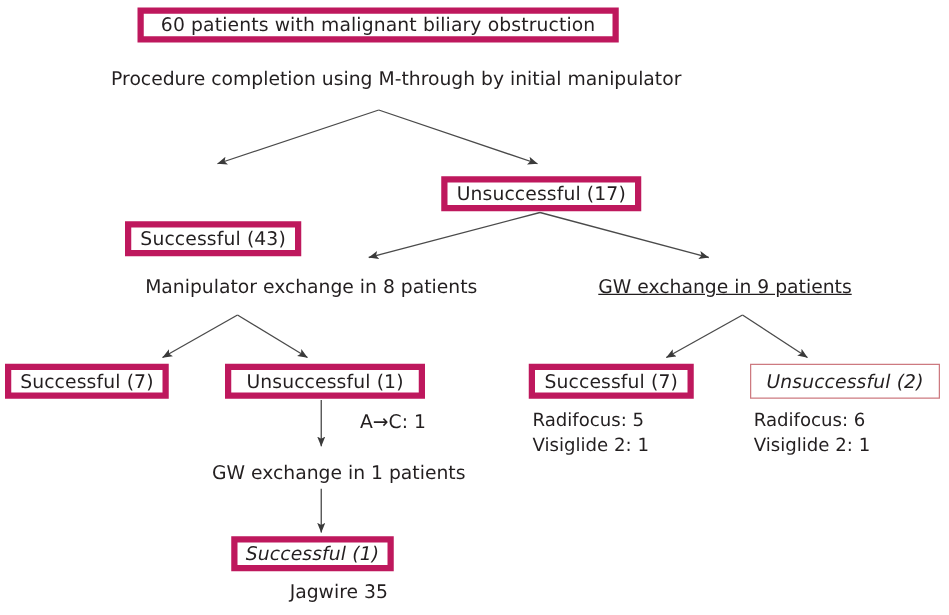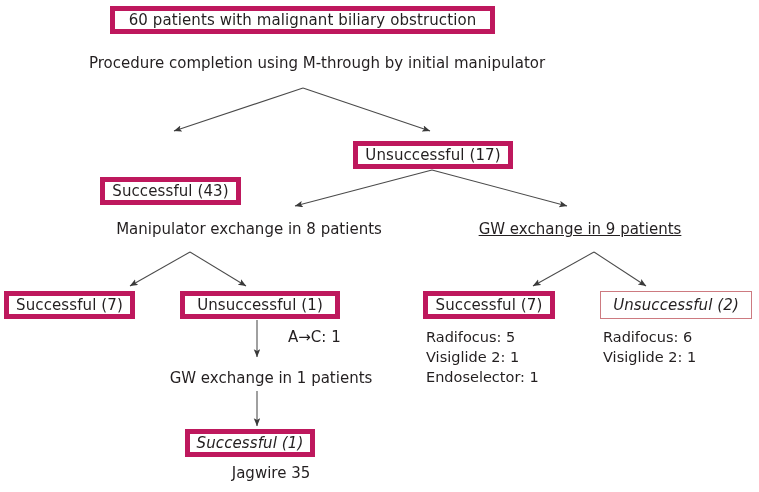--- a/index.html
+++ b/index.html
@@ -155,21 +155,20 @@
     <span>Jagwire 35</span>
   </div>
 
   <div class="node" style="left:423px; top:291px; width:132px; height:28px;">
     <span>Successful (7)</span>
   </div>
 
   <div class="list" style="left:426px; top:327px;">
     <div>Radifocus: 5</div>
     <div>Visiglide 2: 1</div>
-    <div>Endoselector: 1</div>
   </div>
 
   <div class="node accent" style="left:600px; top:291px; width:152px; height:28px;">
     <span>Unsuccessful (2)</span>
   </div>
 
   <div class="list" style="left:603px; top:327px;">
     <div>Radifocus: 6</div>
     <div>Visiglide 2: 1</div>
   </div>

